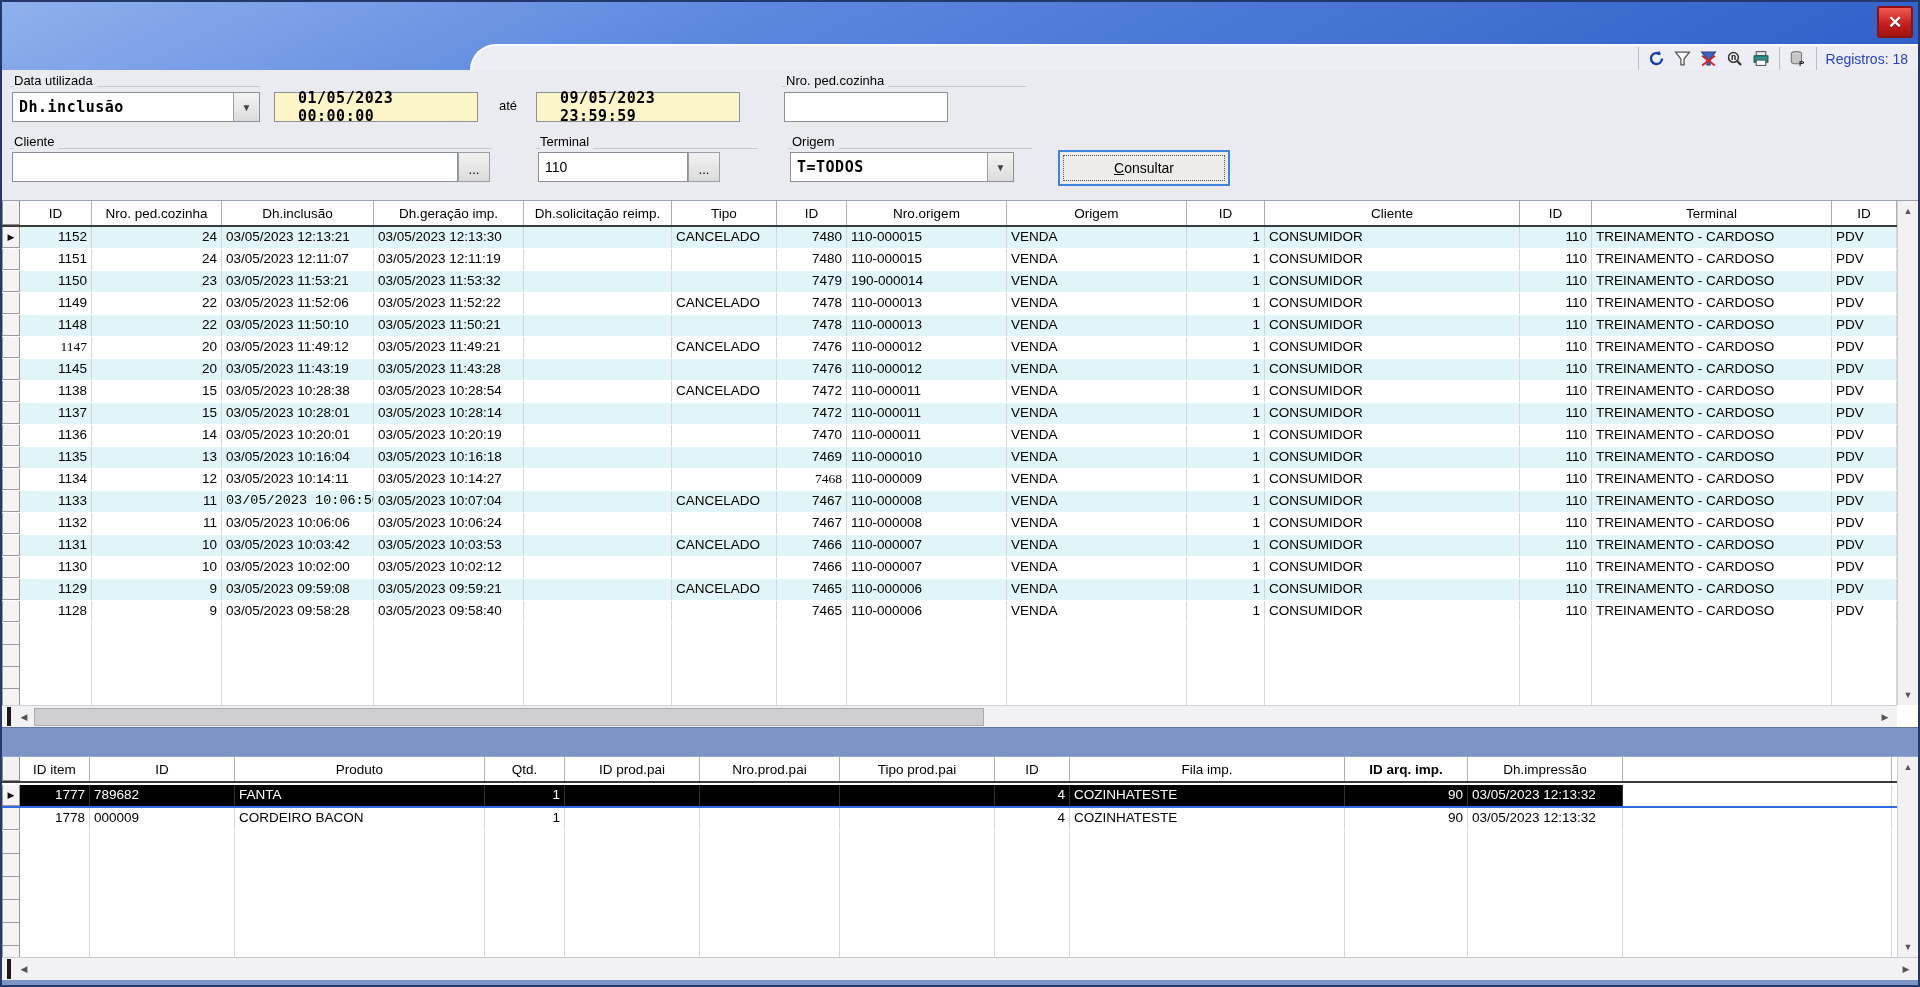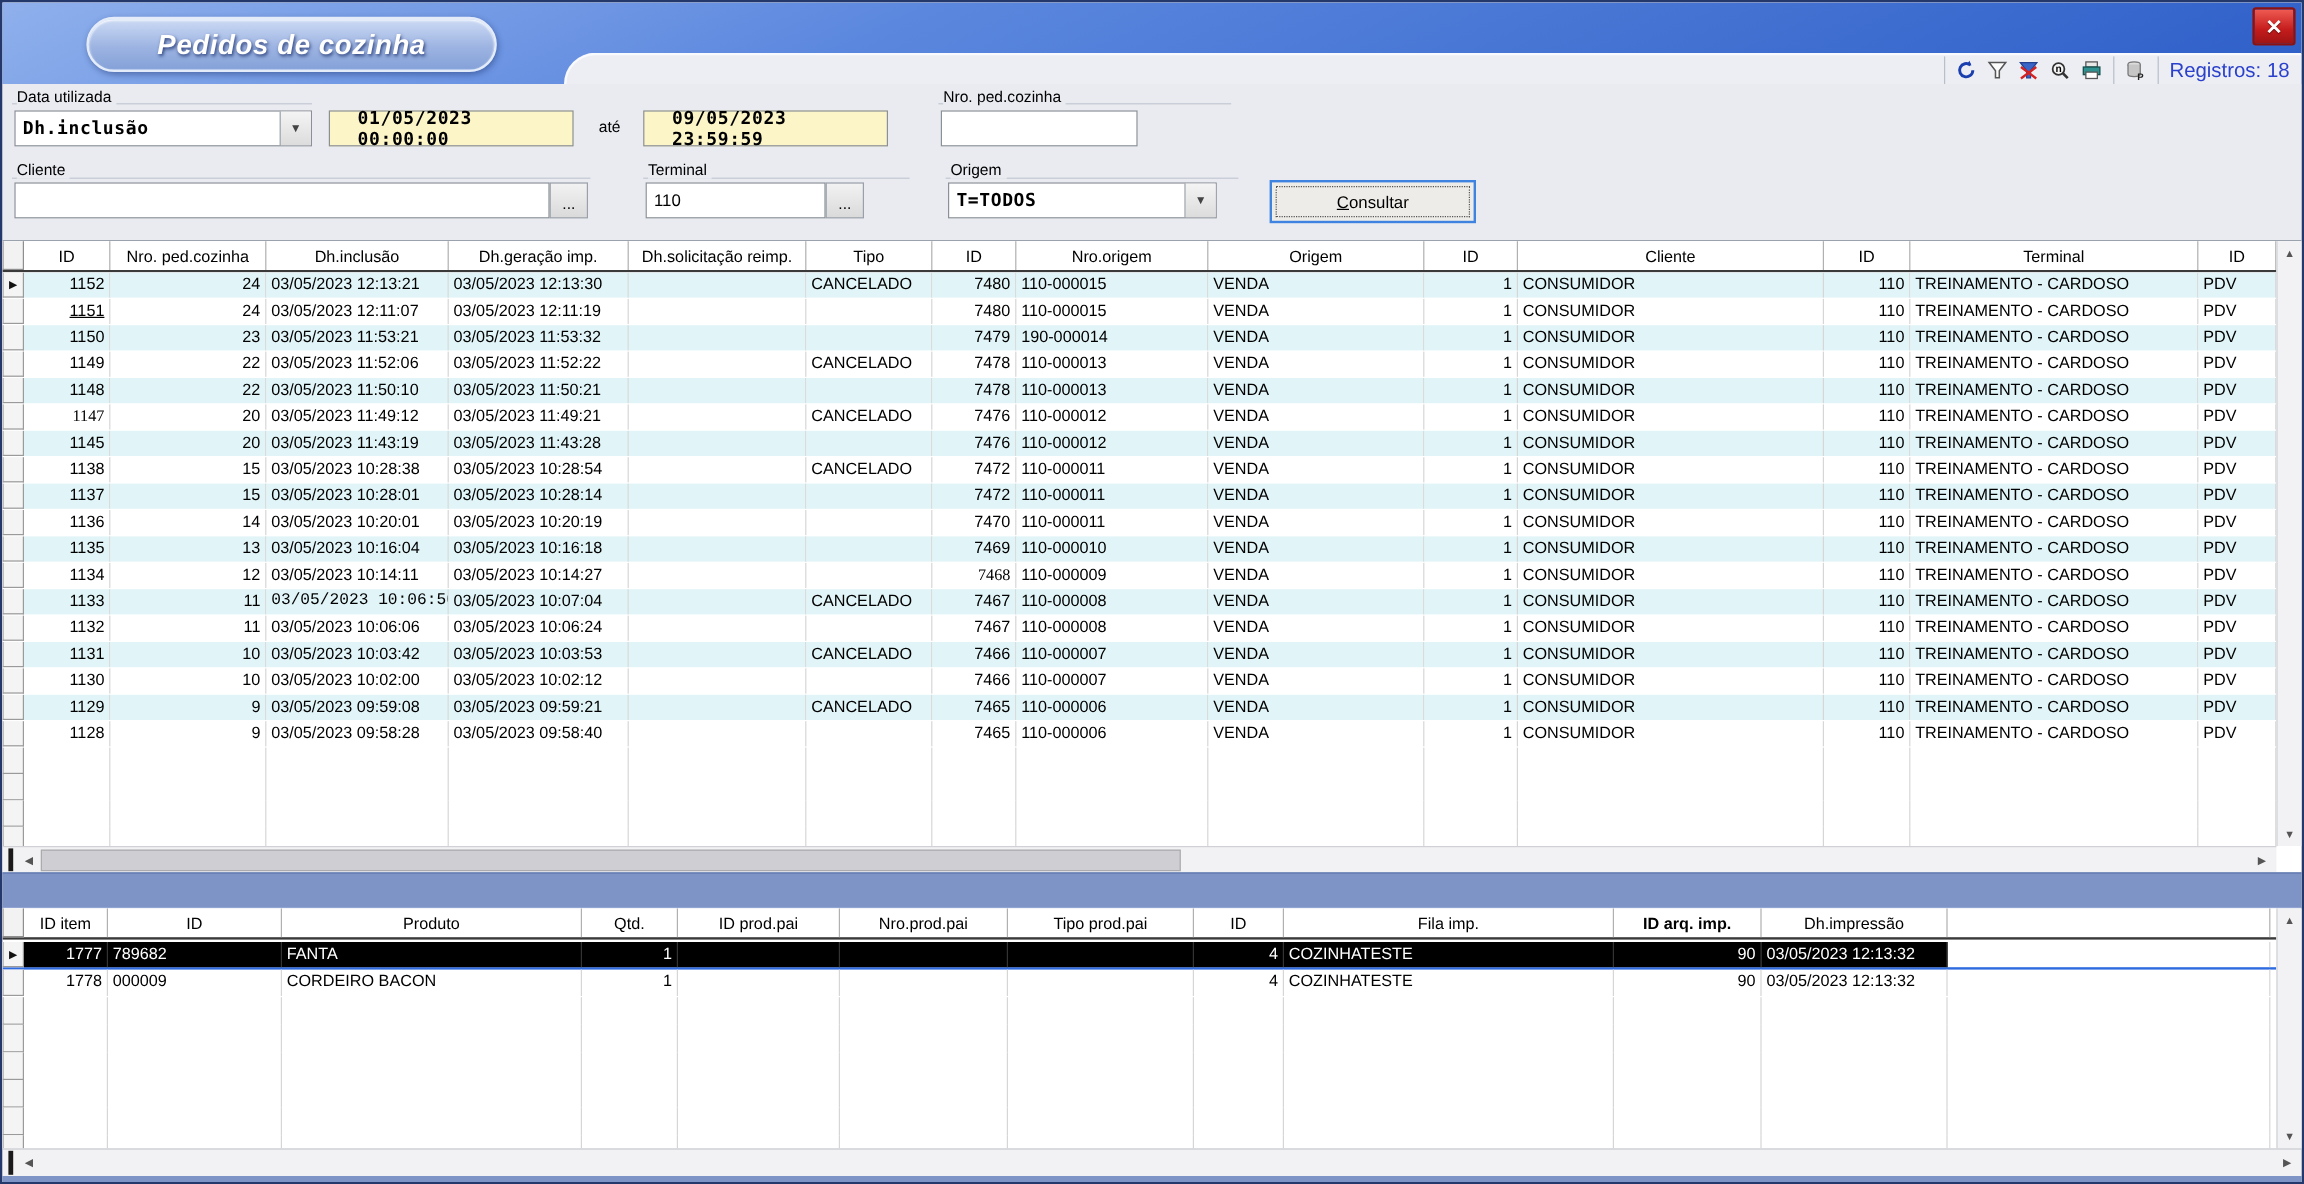--- a/index.html
+++ b/index.html
@@ -23,21 +23,21 @@
     text-shadow:1px 2px 3px rgba(25,45,105,.85);letter-spacing:.5px;}
   .close-btn{position:absolute;top:4px;right:5px;width:36px;height:32px;border-radius:3px;
     background:linear-gradient(180deg,#ef5a52 0%,#c41c1c 60%,#a01414 100%);
     border:2px solid #8c1212;color:#fff;font-weight:bold;font-size:17px;
     display:flex;align-items:center;justify-content:center;cursor:pointer;
     text-shadow:0 1px 1px #5e0808;}
   
   .toolbar{position:absolute;top:44px;right:4px;height:25px;display:flex;align-items:center;}
   .tb-icon{width:26px;height:22px;display:flex;align-items:center;justify-content:center;cursor:pointer;}
   .tb-sep{width:1px;height:23px;background:#b9bec9;margin:0 5px;}
-  .registros{font-size:17px;color:#2b41cc;padding:0 6px 0 4px;white-space:nowrap;}
+  .registros{font-size:14px;color:#2b41cc;padding:0 6px 0 4px;white-space:nowrap;}
   
   .filters{position:absolute;top:68px;left:0;width:1916px;height:131px;background:#e9ebf1;
     border-bottom:1px solid #9aa2ae;}
   .flabel{position:absolute;font-size:13px;background:#e9ebf1;padding:0 4px 0 0;z-index:2;white-space:nowrap;}
   .fline{position:absolute;height:1px;background:#c3c8d1;z-index:1;}
   .fld{position:absolute;height:30px;background:#fff;border:1px solid #8a8f98;font-size:14px;
     display:flex;align-items:center;padding:0 6px;}
   .fld.yellow{background:#fcf5c8;justify-content:center;padding-left:23px;}
   .mono{font-family:"DejaVu Sans Mono",monospace;font-weight:bold;font-size:15px;letter-spacing:.5px;}
   .combo{position:absolute;height:30px;background:#fff;border:1px solid #8a8f98;display:flex;align-items:center;}
@@ -93,23 +93,20 @@
   .bottom-scroll{position:absolute;top:955px;left:0;width:1916px;height:23px;background:#f2f2f4;border-top:1px solid #c9cbd0;}
   .bottom-strip{position:absolute;top:978px;left:0;width:1916px;height:5px;background:#7e93c6;}
 </style>
 </head>
 <body>
 
 <div class="window">
 
   <div class="header-band"></div>
   <div class="header-tab"></div>
-  <div class="title-pill">
-    <span>Pedidos de cozinha</span>
-  </div>
   <div class="close-btn">
     <span>✕</span>
   </div>
 
   <div class="toolbar">
     <div class="tb-sep"></div>
     <div class="tb-icon">
       <svg width="17" height="17" viewBox="0 0 16 16">
           <path d="M13.2 8a5.2 5.2 0 1 1-1.9-4" fill="none" stroke="#1b3fae" stroke-width="2.3"></path>
           <path d="M10.6 0.6l1.4 3.8-4-0.4z" fill="#1b3fae"></path>
@@ -225,21 +222,21 @@
           <div class="g-cell" style="width: 160px; text-align: left;">110-000015</div>
           <div class="g-cell" style="width: 180px; text-align: left;">VENDA</div>
           <div class="g-cell" style="width: 78px; text-align: right;">1</div>
           <div class="g-cell" style="width: 255px; text-align: left;">CONSUMIDOR</div>
           <div class="g-cell" style="width: 72px; text-align: right;">110</div>
           <div class="g-cell" style="width: 240px; text-align: left;">TREINAMENTO - CARDOSO</div>
           <div class="g-cell" style="width: 65px; text-align: left;">PDV</div>
         </div>
         <div class="g-row" style="height: 22px;">
           <div class="ind-c"></div>
-          <div class="g-cell" style="width: 72px; text-align: right; text-decoration: underline;">1151</div>
+          <div class="g-cell" style="width: 72px; text-align: right;">1151</div>
           <div class="g-cell" style="width: 130px; text-align: right;">24</div>
           <div class="g-cell" style="width: 152px; text-align: left;">03/05/2023 12:11:07</div>
           <div class="g-cell" style="width: 150px; text-align: left;">03/05/2023 12:11:19</div>
           <div class="g-cell" style="width: 148px; text-align: left;"></div>
           <div class="g-cell" style="width: 105px; text-align: left;"></div>
           <div class="g-cell" style="width: 70px; text-align: right;">7480</div>
           <div class="g-cell" style="width: 160px; text-align: left;">110-000015</div>
           <div class="g-cell" style="width: 180px; text-align: left;">VENDA</div>
           <div class="g-cell" style="width: 78px; text-align: right;">1</div>
           <div class="g-cell" style="width: 255px; text-align: left;">CONSUMIDOR</div>

